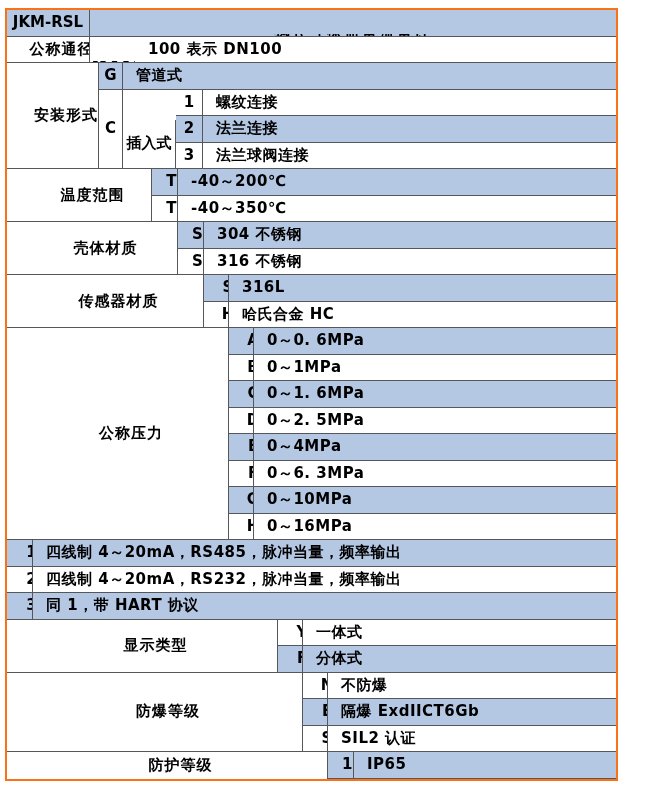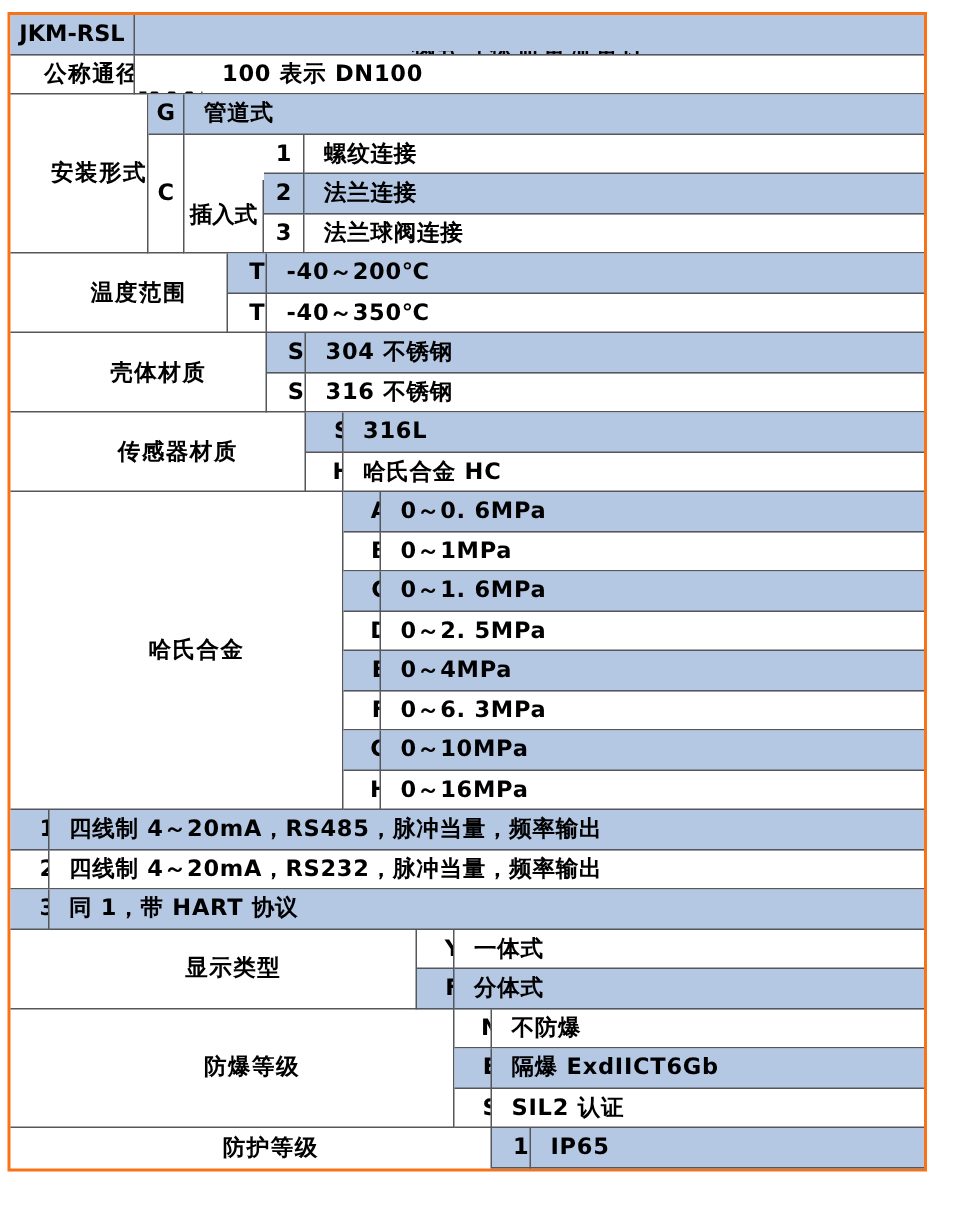--- a/index.html
+++ b/index.html
@@ -130,21 +130,21 @@
         <div class="cell desc">316L</div>
       </div>
       <div class="r">
         <div class="cell code">H</div>
         <div class="cell desc">哈氏合金 HC</div>
       </div>
     </div>
   </div>
 
   <div class="section sec-press">
-    <div class="cell label">哈氏合金</div>
+    <div class="cell label">公称压力</div>
     <div class="rows">
       <div class="r hl">
         <div class="cell code">A</div>
         <div class="cell desc">0～0. 6MPa</div>
       </div>
       <div class="r">
         <div class="cell code">B</div>
         <div class="cell desc">0～1MPa</div>
       </div>
       <div class="r hl">

